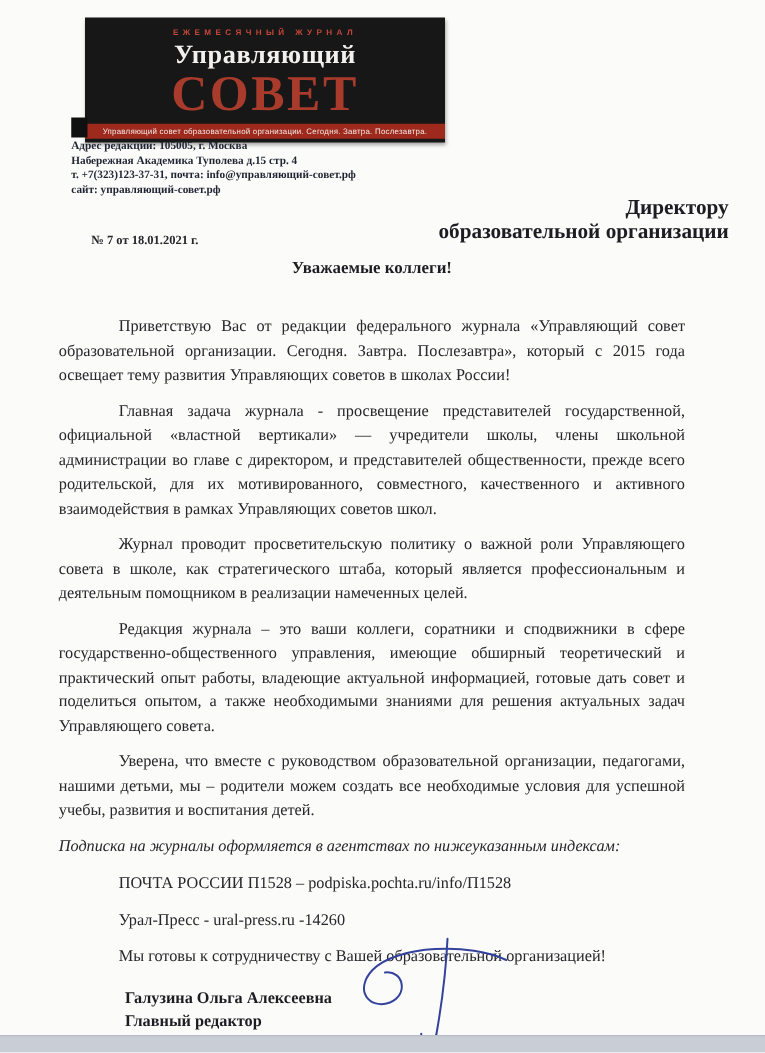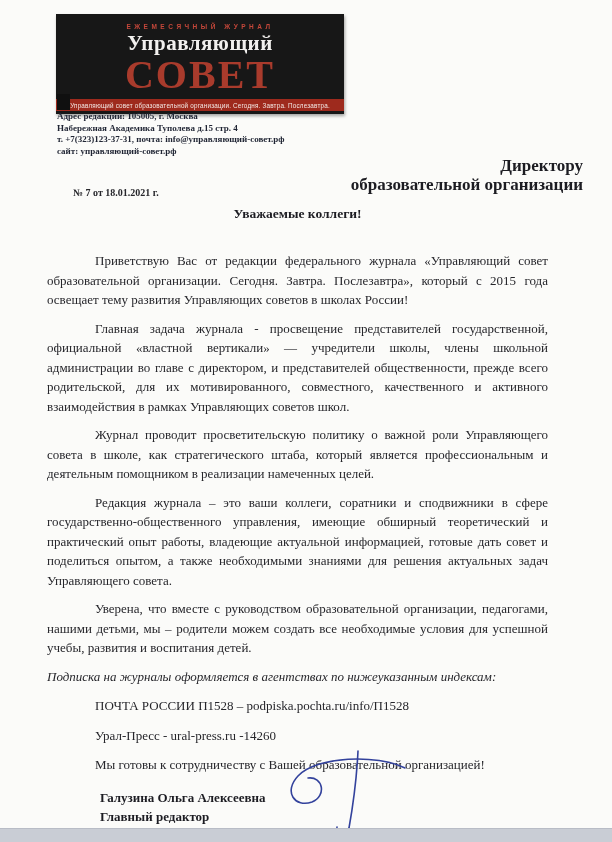--- a/index.html
+++ b/index.html
@@ -3,21 +3,21 @@
 <meta charset="utf-8">
 <style>
   html,body{margin:0;padding:0;background:#e8e8e8;}
   .page{
     position:relative;width:612px;height:842px;margin:0 auto;
     background:#fbfbf9;overflow:hidden;
     font-family:"Liberation Serif","DejaVu Serif",serif;color:#26262b;
   }
   
   .logo-box{
-    position:absolute;left:56px;top:14px;width:288px;
+    position:absolute;left:68px;top:14px;width:288px;
     background:#171717;padding-bottom:3px;
     box-shadow:1px 2px 3px rgba(0,0,0,.35);
   }
   .logo-tagline{
     margin-top:9px;text-align:center;
     font-family:"Liberation Sans","DejaVu Sans",sans-serif;
     font-size:6.5px;font-weight:bold;letter-spacing:3.5px;color:#c4473a;
     white-space:nowrap;
   }
   .logo-title-top{

